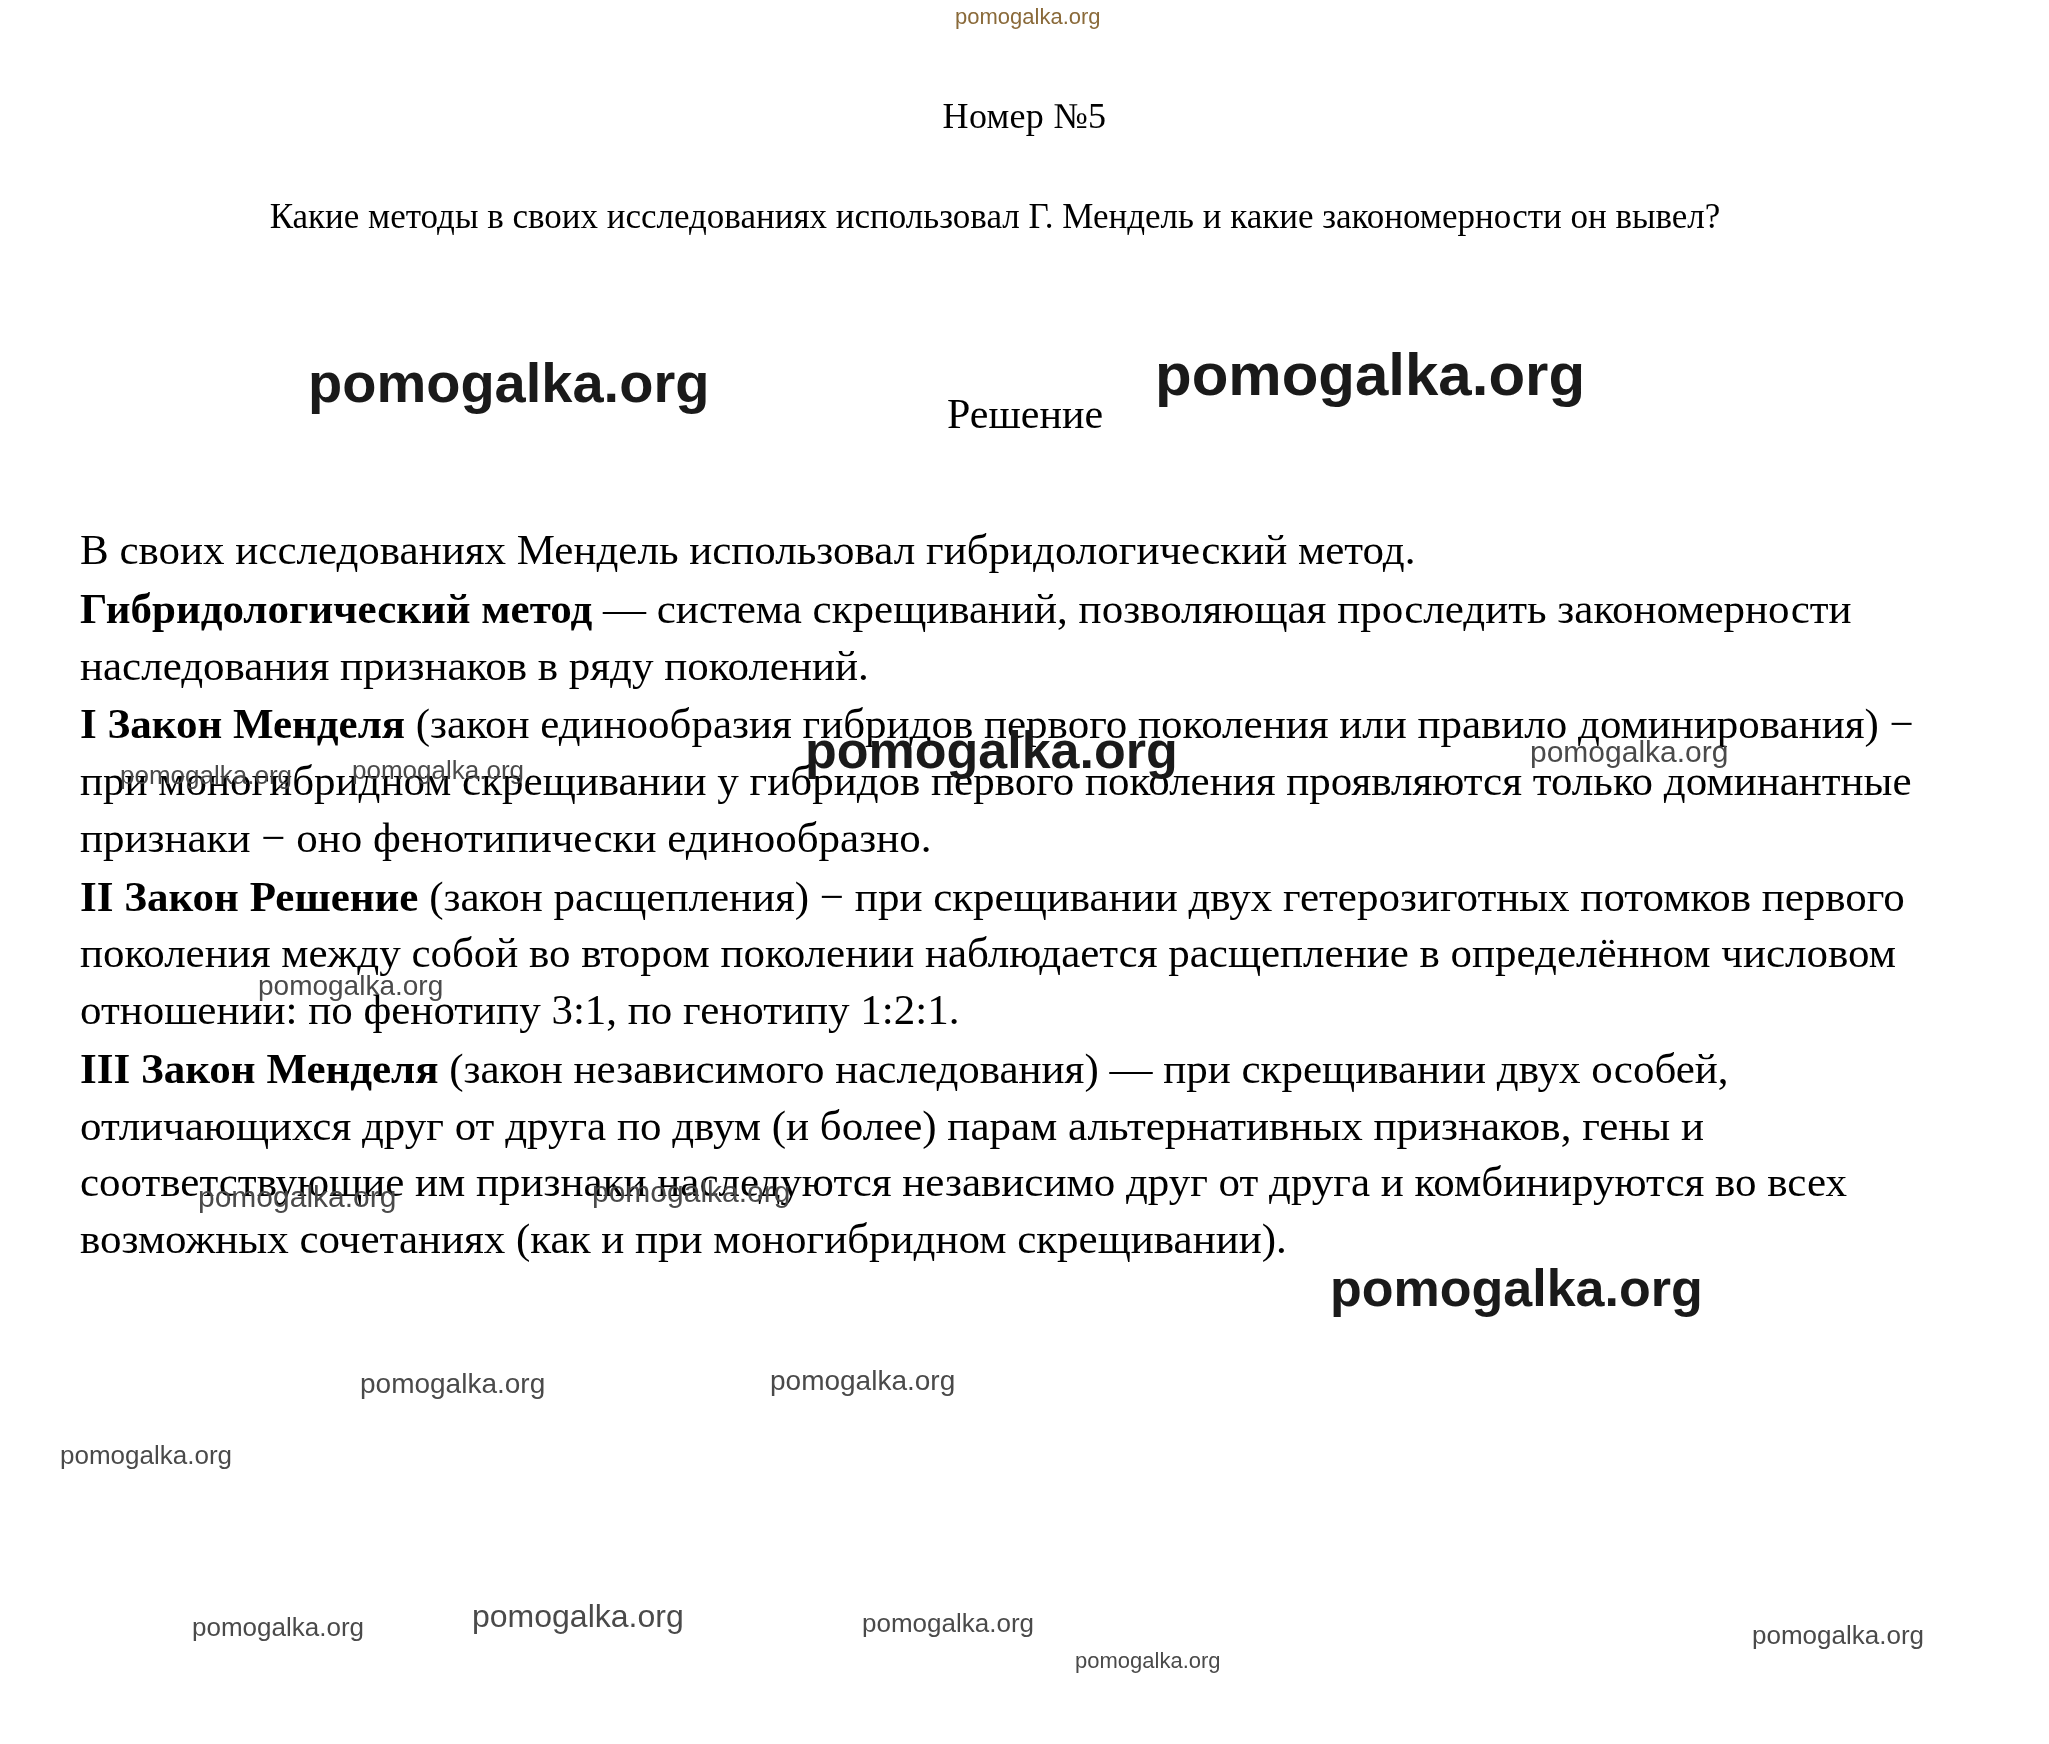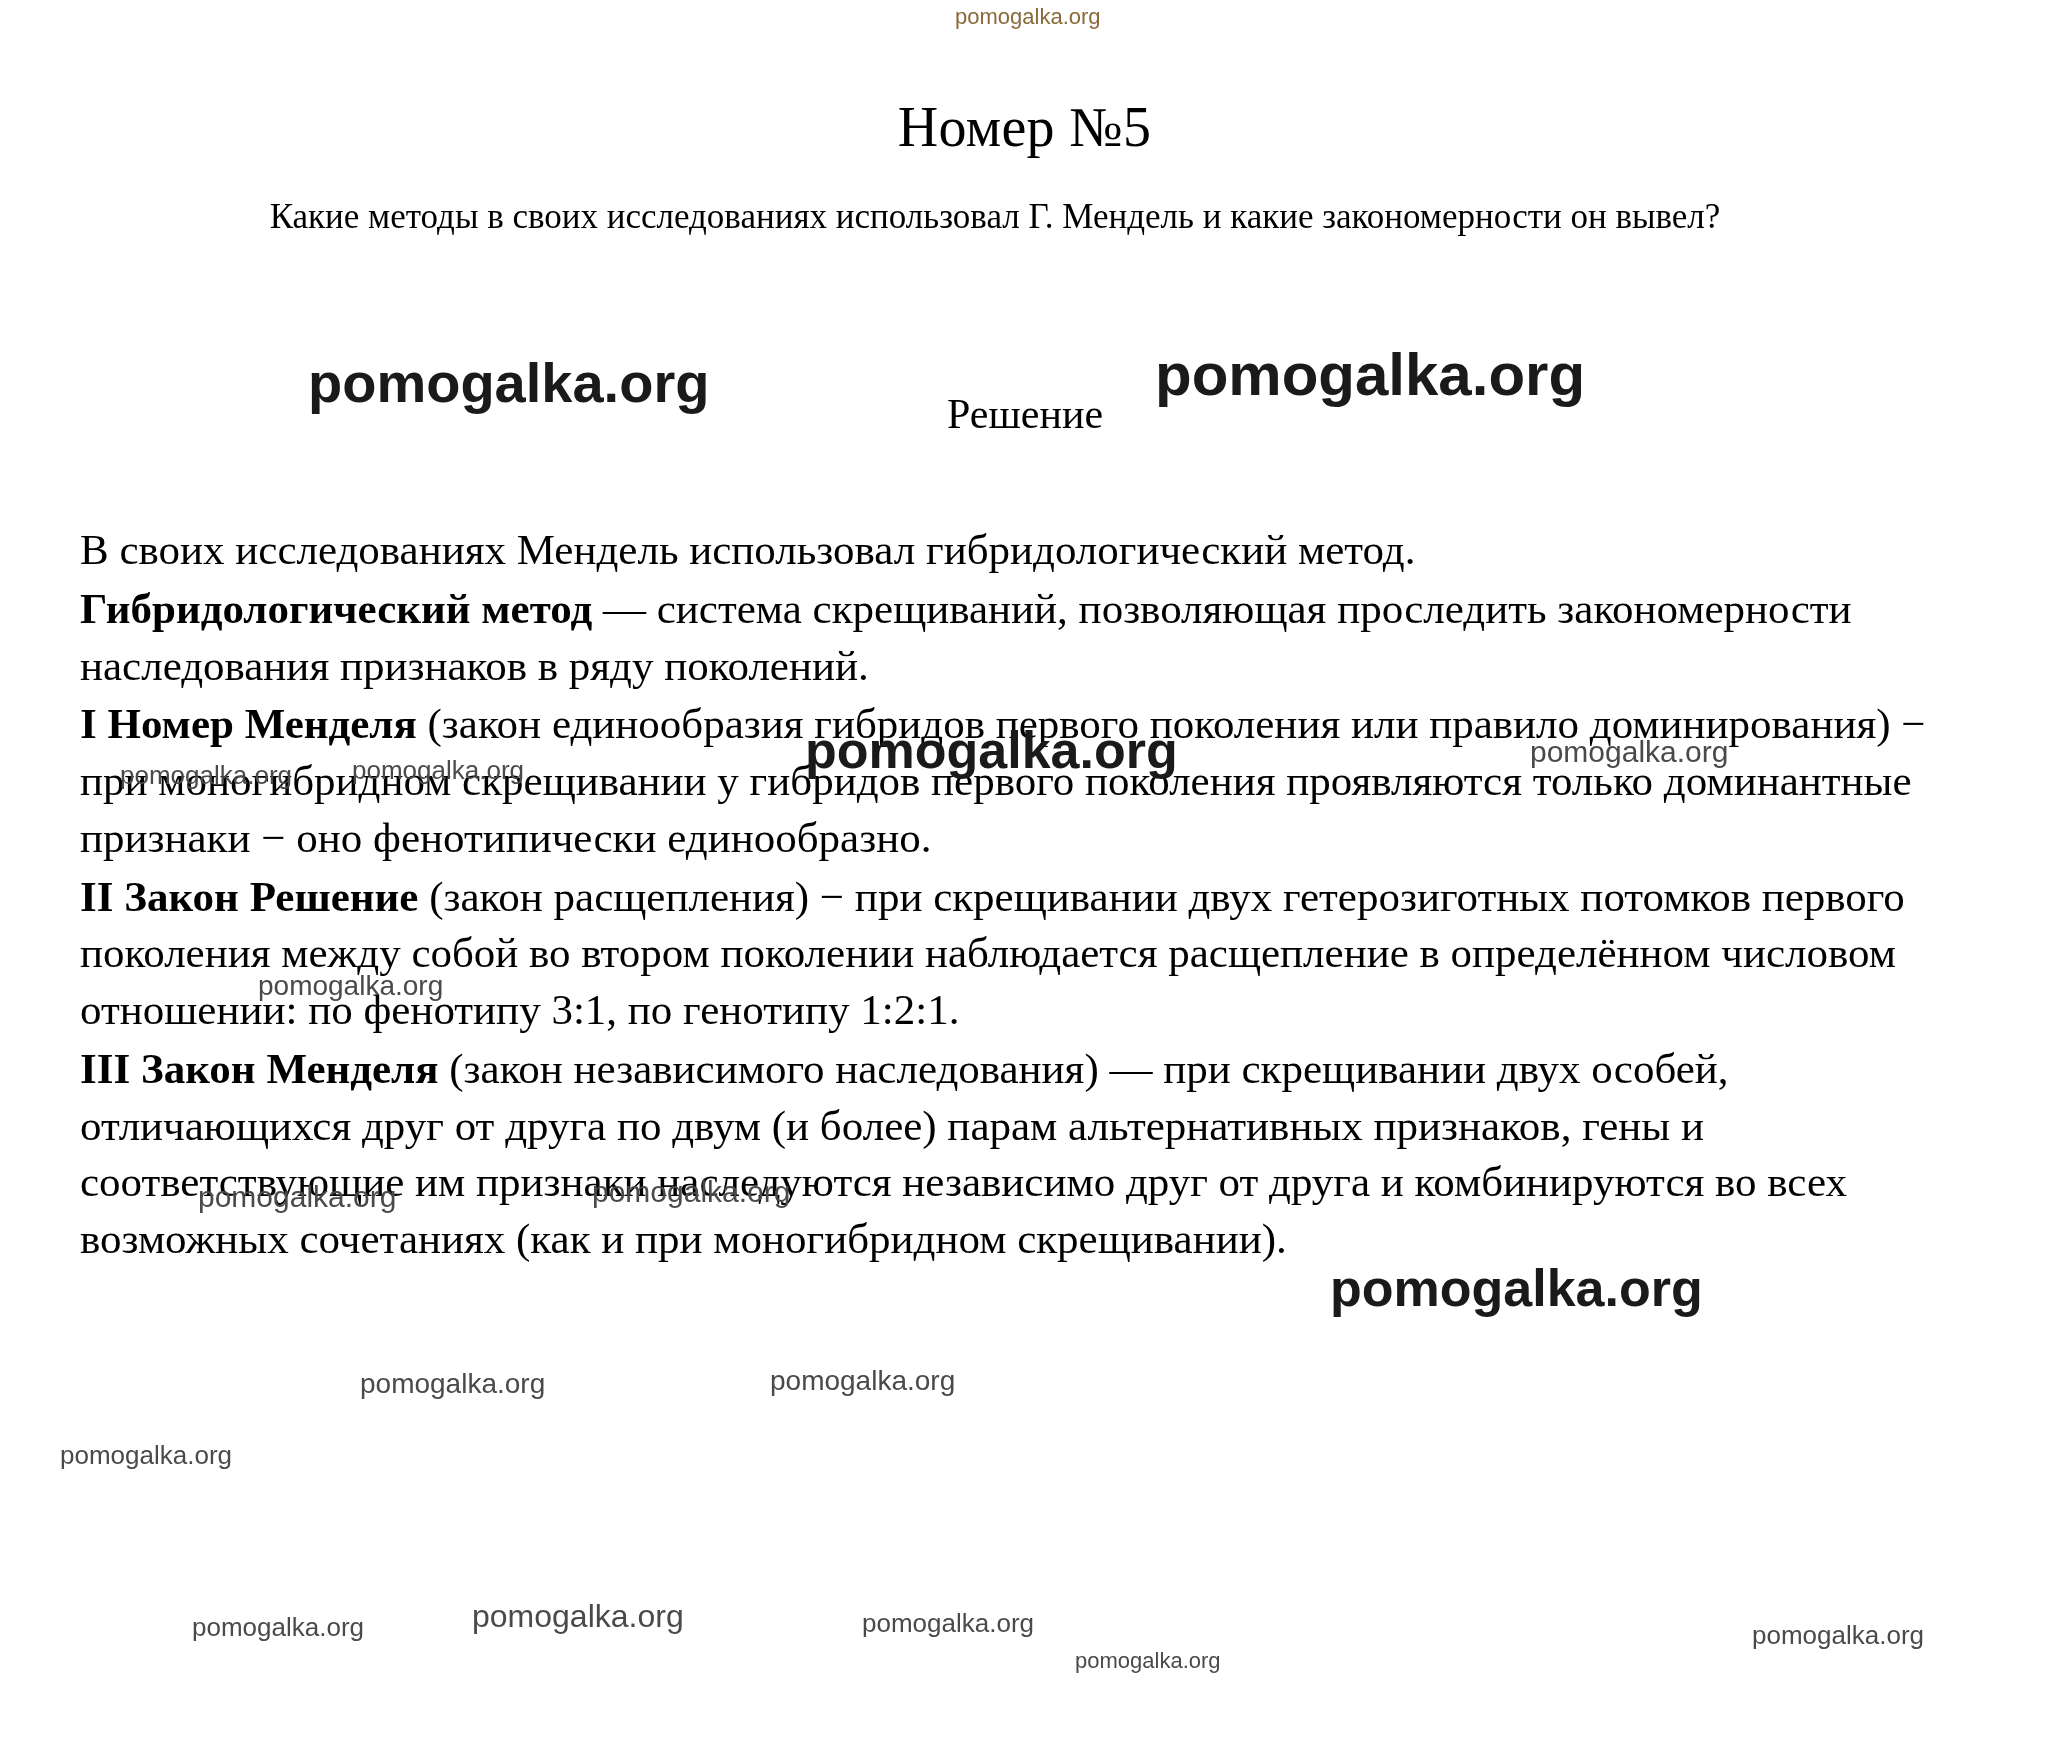--- a/index.html
+++ b/index.html
@@ -33,21 +33,21 @@
   }
   .wm-faint { color: #4a4a4a; }
 
   
   .doc-title {
     position: absolute;
     left: 0;
     top: 95px;
     width: 2049px;
     text-align: center;
-    font-size: 56px;
+    font-size: 36px;
     font-family: "Liberation Serif", serif;
     letter-spacing: 0.3px;
   }
 
   .question {
     position: absolute;
     left: 80px;
     top: 195px;
     width: 1830px;
     font-size: 35px;
@@ -112,21 +112,21 @@
   <div class="question">Какие методы в своих исследованиях использовал Г. Мендель и какие закономерности он вывел?</div>
 
   <div class="wm wm-big1">pomogalka.org</div>
   <div class="wm wm-big2">pomogalka.org</div>
 
   <div class="solution-label">Решение</div>
 
   <div class="body-block">
     <p>В своих исследованиях Мендель использовал гибридологический метод.</p>
     <p><b>Гибридологический метод</b><span> — система скрещиваний, позволяющая проследить закономерности наследования признаков в ряду поколений.</span></p>
-    <p class="law-para"><b>I Номер Менделя</b><span> (закон единообразия гибридов первого поколения или правило доминирования) − при моногибридном скрещивании у гибридов первого поколения проявляются только доминантные признаки − оно фенотипически единообразно.</span></p>
+    <p class="law-para"><b>I Закон Менделя</b><span> (закон единообразия гибридов первого поколения или правило доминирования) − при моногибридном скрещивании у гибридов первого поколения проявляются только доминантные признаки − оно фенотипически единообразно.</span></p>
     <p class="law-para"><b>II Закон Решение</b><span> (закон расщепления) − при скрещивании двух гетерозиготных потомков первого поколения между собой во втором поколении наблюдается расщепление в определённом числовом отношении: по фенотипу 3:1, по генотипу 1:2:1.</span></p>
     <p class="law-para"><b>III Закон Менделя</b><span> (закон независимого наследования) — при скрещивании двух особей, отличающихся друг от друга по двум (и более) парам альтернативных признаков, гены и соответствующие им признаки наследуются независимо друг от друга и комбинируются во всех возможных сочетаниях (как и при моногибридном скрещивании).</span></p>
   </div>
 
   <div class="wm wm-big3">pomogalka.org</div>
   <div class="wm wm-s3 wm-faint">pomogalka.org</div>
   <div class="wm wm-s1 wm-faint">pomogalka.org</div>
   <div class="wm wm-s2 wm-faint">pomogalka.org</div>
   <div class="wm wm-s4 wm-faint">pomogalka.org</div>
   <div class="wm wm-s5 wm-faint">pomogalka.org</div>

